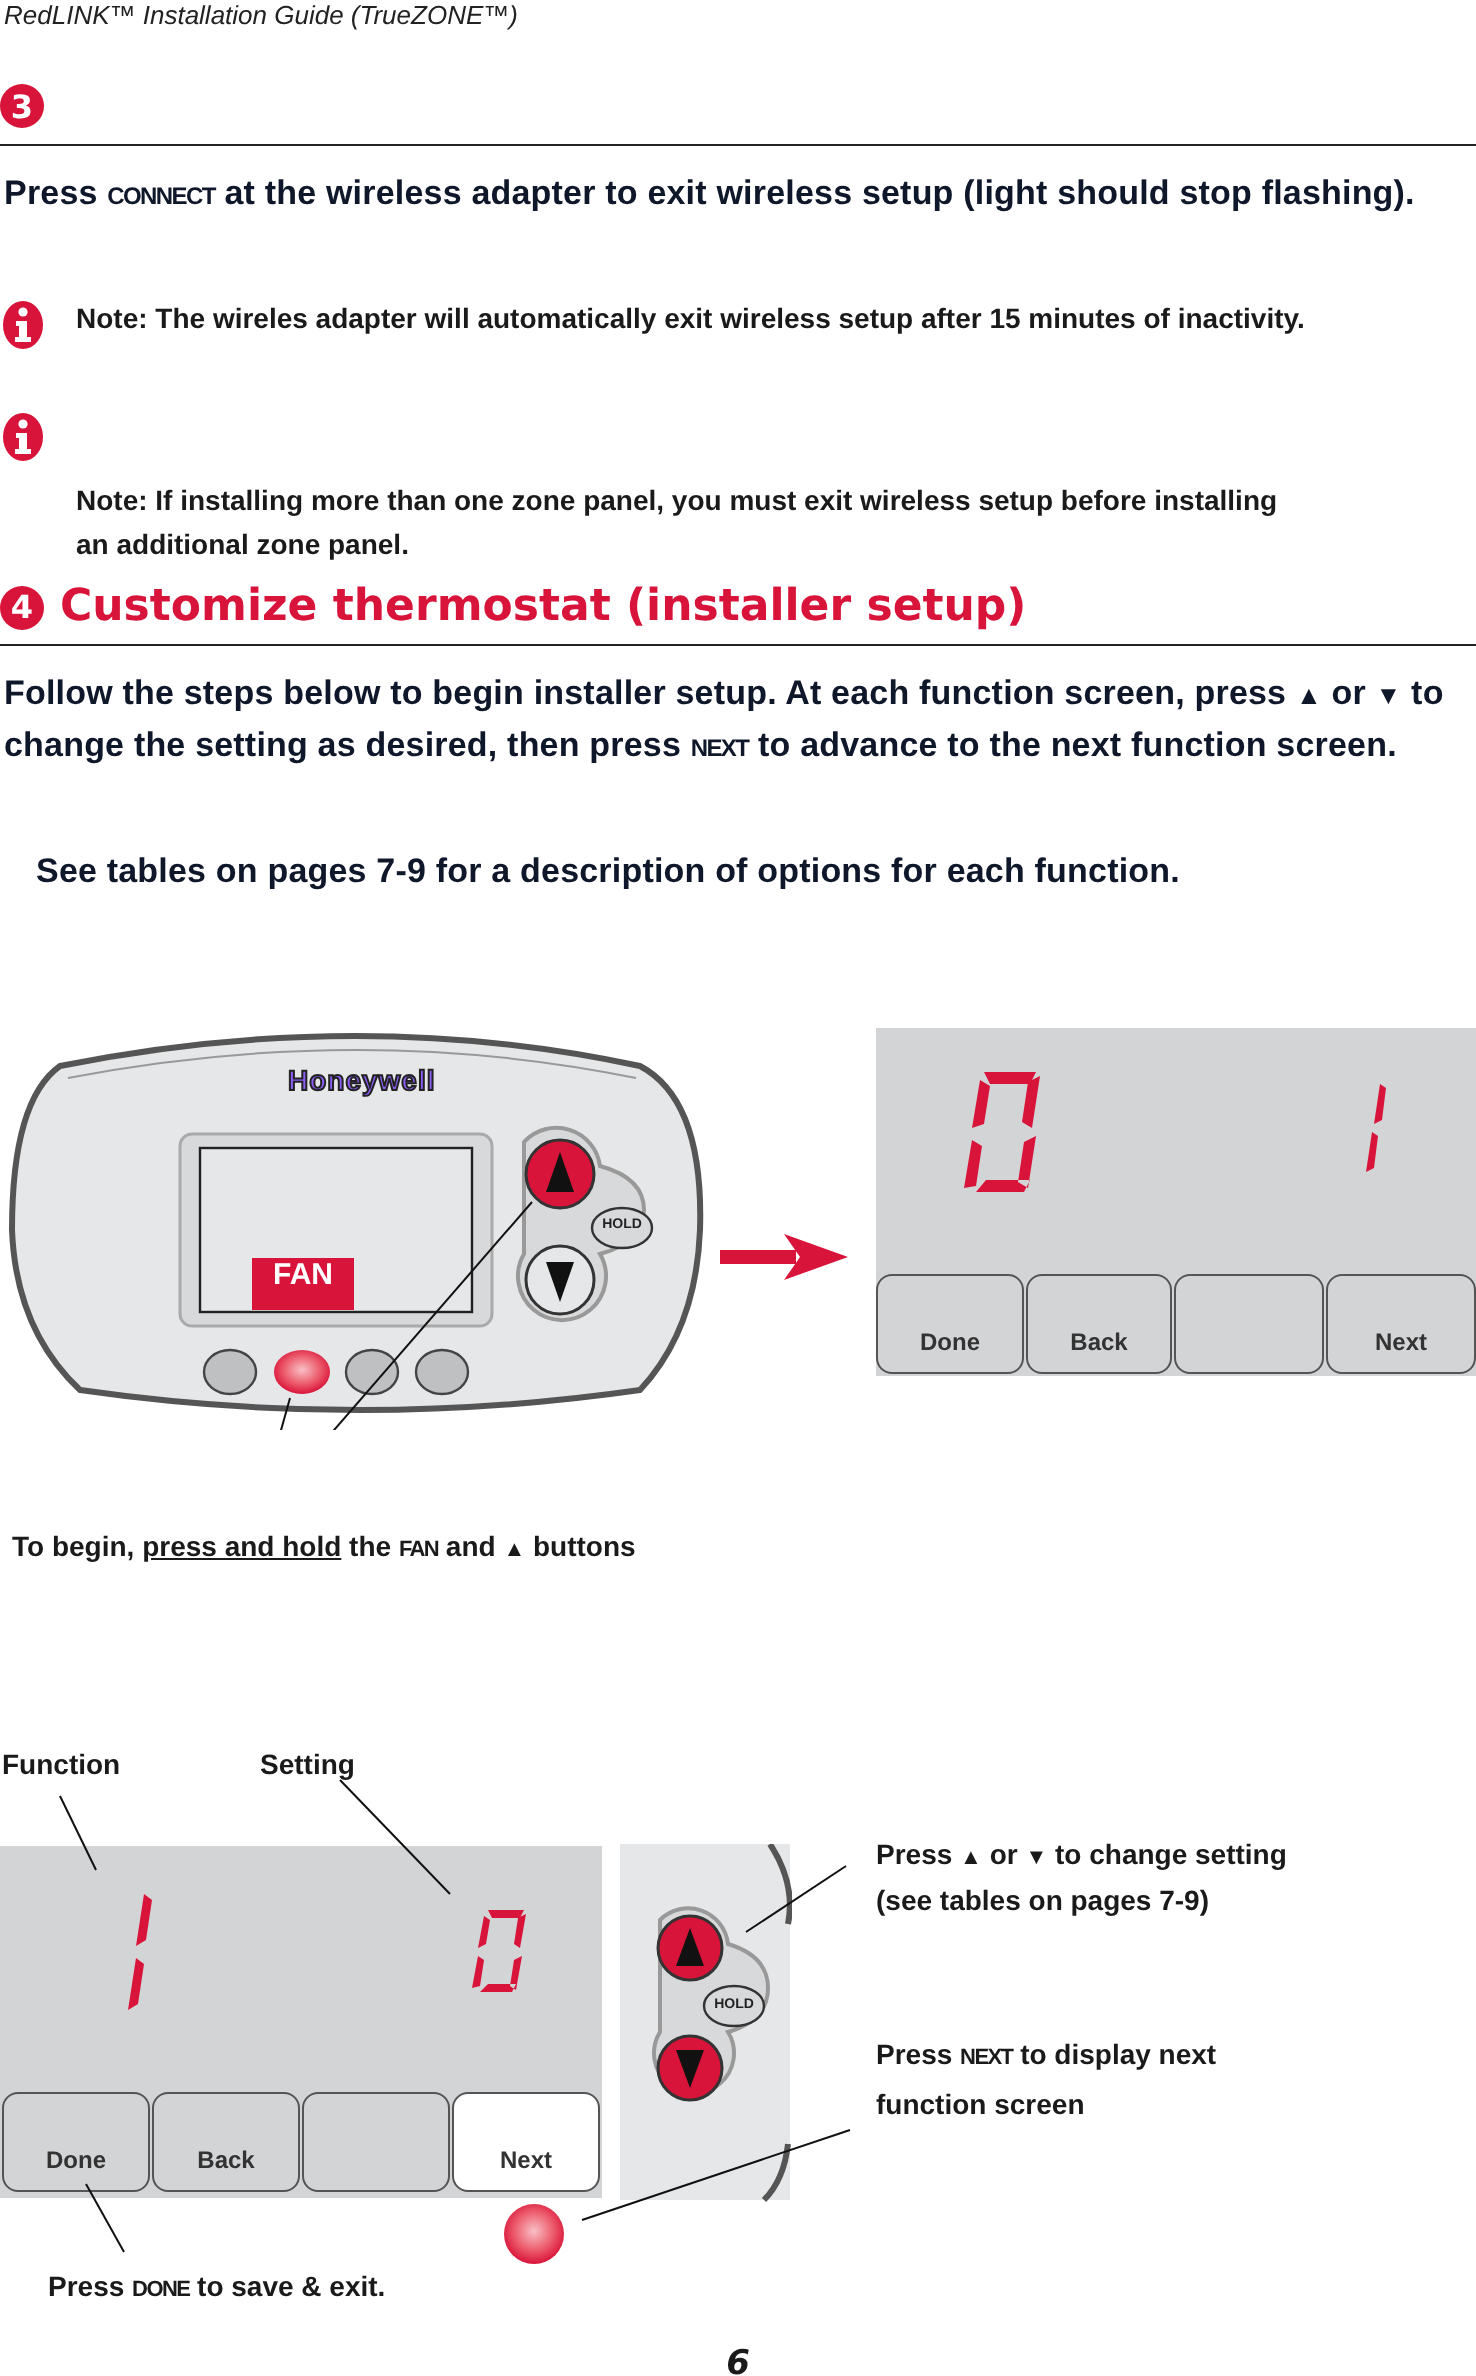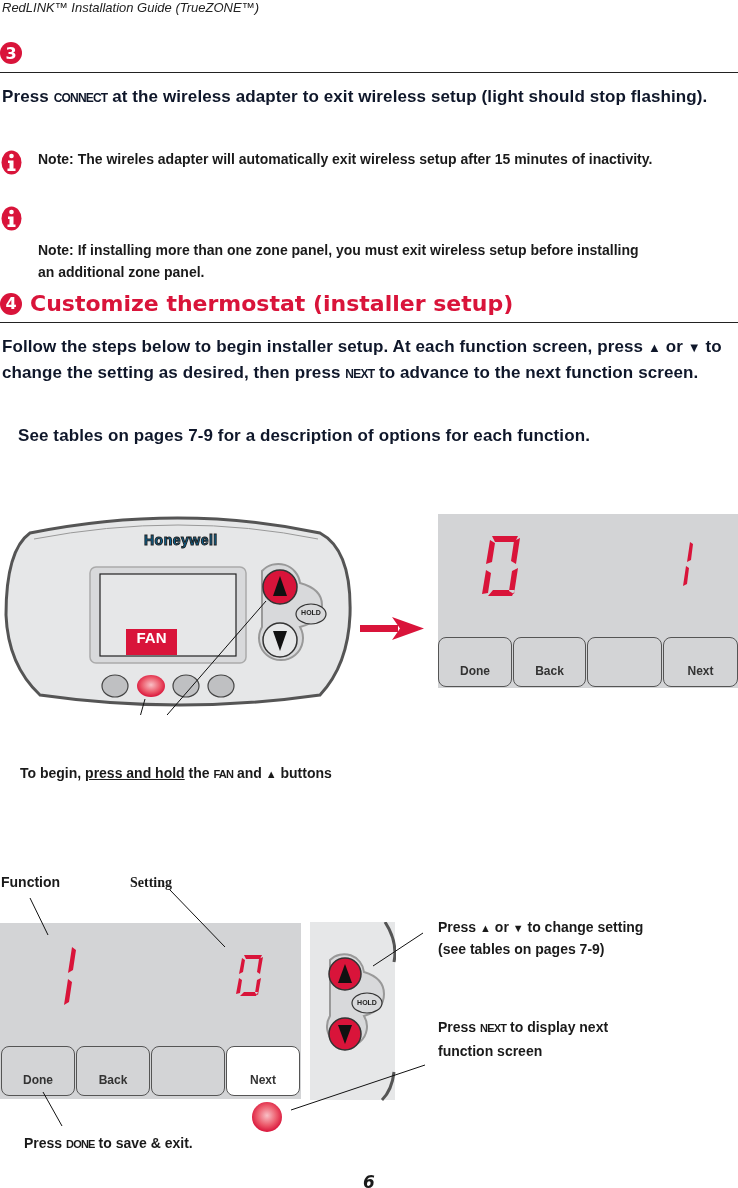--- a/index.html
+++ b/index.html
@@ -92,21 +92,21 @@
         <stop offset="1" stop-color="#d9143a"></stop>
     </radialGradient>
   </defs>
   <ellipse cx="151" cy="181" rx="14" ry="11" fill="url(#glow)"></ellipse>
   <ellipse cx="186" cy="181" rx="13" ry="11" fill="#bfc0c2" stroke="#444" stroke-width="1.2"></ellipse>
   <ellipse cx="221" cy="181" rx="13" ry="11" fill="#bfc0c2" stroke="#444" stroke-width="1.2"></ellipse>
 
   <line x1="145" y1="194" x2="128" y2="255" stroke="#111" stroke-width="1"></line>
   <line x1="266" y1="96" x2="128" y2="255" stroke="#111" stroke-width="1"></line>
 </svg>
-<div class="abs" style="left:144px; top:532px; font-size:14px; font-weight:bold; color:#0369a1; -webkit-text-stroke:1px #222; letter-spacing:0.5px; font-family:'Liberation Sans',sans-serif;">Honeywell</div>
+<div class="abs" style="left:144px; top:532px; font-size:14px; font-weight:bold; color:#8b5cf6; -webkit-text-stroke:1px #222; letter-spacing:0.5px; font-family:'Liberation Sans',sans-serif;">Honeywell</div>
 <div class="abs" style="left:126px; top:629px; width:51px; text-align:center; color:#fff; font-size:15px; font-weight:bold; font-family:'Liberation Sans',sans-serif;">FAN</div>
 <div class="abs" style="left:296px; top:609px; width:30px; text-align:center; font-size:7px; font-weight:bold; color:#222; font-family:'Liberation Sans',sans-serif;">HOLD</div>
 
 <svg class="abs" style="left:358px; top:614px;" width="70" height="30" viewBox="0 0 70 30">
   <rect x="2" y="11" width="38" height="7" fill="#d9143a"></rect>
   <path d="M34 3 L66 14.5 L34 26 L42 14.5 Z" fill="#d9143a"></path>
 </svg>
 
 <div class="abs lcd" style="left:438px; top:514px; width:300px; height:174px;">
   <svg class="seg" style="left:40px; top:20px;" width="50" height="66" viewBox="0 0 50 66">
@@ -118,26 +118,26 @@
   </svg>
   <span class="abs" style="left:0;top:0;opacity:0;">1</span>
   <div class="abs" style="left:0; top:123px; width:300px; height:50px;">
     <div class="softkey" style="left:0; width:74px;">Done</div>
     <div class="softkey" style="left:75px; width:73px;">Back</div>
     <div class="softkey" style="left:149px; width:75px;"></div>
     <div class="softkey" style="left:225px; width:75px;">Next</div>
   </div>
 </div>
 
-<div class="abs small-bold" style="left:20px; top:763px; width:380px;">
+<div class="abs small-bold" style="left:6px; top:763px; width:380px;">
   <span>To begin, </span><u>press and hold</u><span> the </span><span class="sc" style="font-size:11px">FAN</span><span> and </span><span style="font-size:11px">▲</span><span> buttons</span><br>
 </div>
 
 <div class="abs small-bold" style="left:1px; top:872px;text-align:center;">Function</div>
-<div class="abs small-bold" style="left:130px; top:872px;font-family:Liberation Serif, serif;">Setting</div>
+<div class="abs small-bold" style="left:130px; top:872px;">Setting</div>
 
 <div class="abs lcd" style="left:0; top:923px; width:301px; height:176px;">
   <svg class="seg" style="left:52px; top:22px;" width="26" height="64" viewBox="0 0 26 64">
     <path d="M20 2 l-4 26 l5 -3 l3 -20z M16 34 l-4 26 l5 -3 l3 -20z" fill="#d9143a"></path>
   </svg>
   <span class="abs" style="left:0;top:0;opacity:0;">1</span>
   <svg class="seg" style="left:234px; top:31px;" width="32" height="44" viewBox="0 0 32 44">
     <path d="M10 1 h18 l-2 4 h-14z M29 3 l-3 17 l-3 -2 l2 -13z M27 24 l-3 17 l-3 -2 l2 -13z M6 42 h16 l2 -4 h-14z M2 40 l3 -16 l3 2 l-2 13z M5 20 l3 -16 l3 2 l-2 12z" fill="#d9143a"></path>
   </svg>
   <span class="abs" style="left:0;top:0;opacity:0;">0</span>

